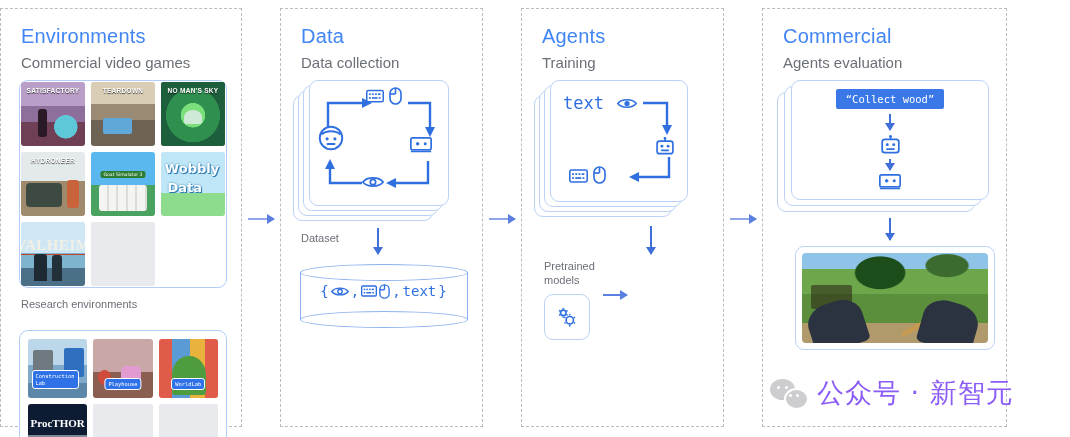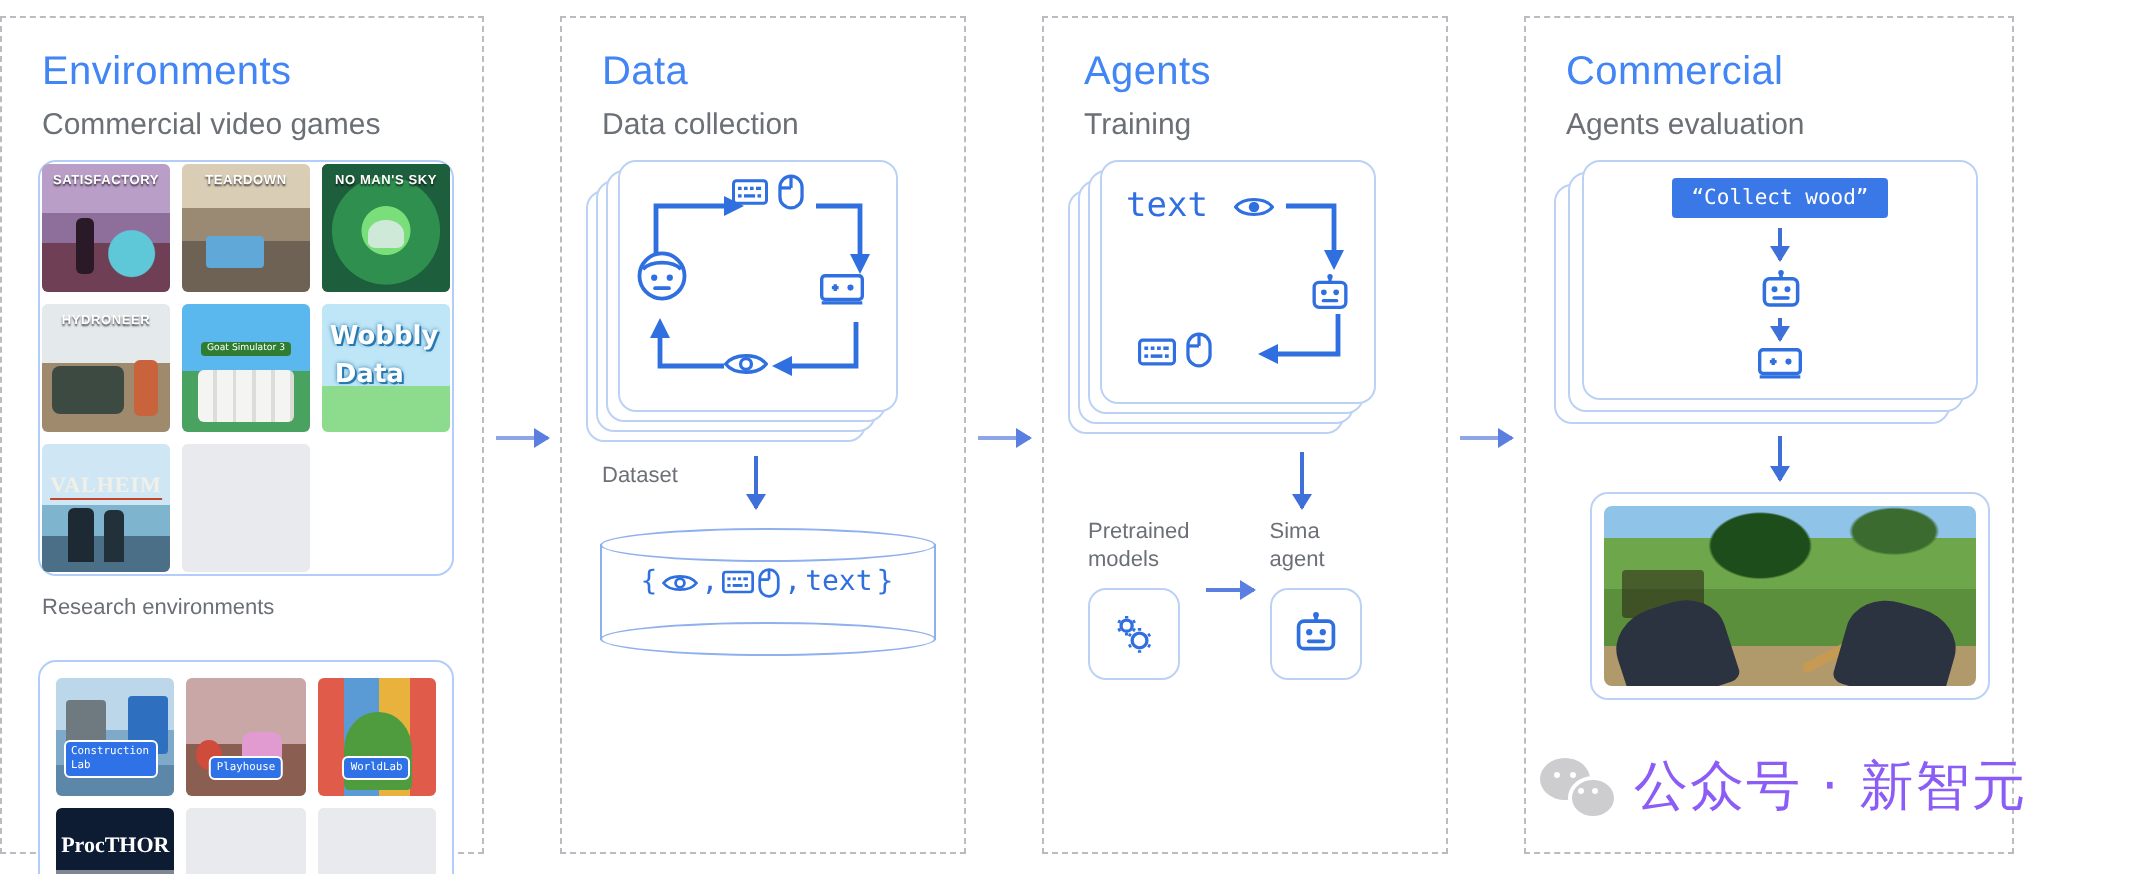--- a/index.html
+++ b/index.html
@@ -160,21 +160,21 @@
   .wobbly .w1 { position:absolute; left:6%; top:14%; color:#fff; font-size:13px; font-weight:700;
       font-family:"DejaVu Sans", sans-serif; text-shadow: 0 0 2px #2a7ab0, 1px 1px 0 #2a7ab0; }
   .wobbly .w2 { position:absolute; left:10%; top:44%; color:#fff; font-size:13px; font-weight:700;
       font-family:"DejaVu Sans", sans-serif; text-shadow: 0 0 2px #2a7ab0, 1px 1px 0 #2a7ab0; }
   .valheim { background: linear-gradient(#cfe7f4 0 48%, #7fb4cf 48% 72%, #4a6f86 72% 100%); }
   .valheim::after { content:""; position:absolute; left:20%; top:50%; width:20%; height:42%;
       background:#1d2a33; border-radius:3px 3px 0 0; }
   .valheim::before { content:""; position:absolute; left:48%; top:52%; width:16%; height:40%;
       background:#223039; border-radius:3px 3px 0 0; }
   .valheim .vttl { position:absolute; left:50%; top:24%; transform:translateX(-50%);
-      font-family:"Liberation Serif", serif; font-weight:700; font-size:11px; color:#f2f0e6;
+      font-family:"Liberation Serif", serif; font-weight:700; font-size:15px; color:#f2f0e6;
       border-bottom:1.5px solid #c4452a; letter-spacing:.5px; }
   .constructionlab { background: linear-gradient(#bcd7ea 0 44%, #7ea9c9 44% 74%, #5c87a8 74% 100%); }
   .constructionlab::after { content:""; position:absolute; left:8%; top:18%; width:34%; height:54%;
       background:#6e7a80; border-radius:2px; }
   .constructionlab::before { content:""; position:absolute; right:6%; top:16%; width:34%; height:48%;
       background:#2f6fc0; border-radius:2px; }
   .playhouse { background: linear-gradient(#c9a7a7 0 56%, #8a5f52 56% 100%); }
   .playhouse::after { content:""; position:absolute; left:46%; top:46%; width:34%; height:34%;
       background:#e19bd0; border-radius:5px; }
   .playhouse::before { content:""; position:absolute; left:8%; top:52%; width:22%; height:26%;
@@ -574,36 +574,20 @@
               <path d="M16 9.8 L16 11.2 M16 21.8 L16 23.2 M10.2 13.2 L11.4 13.9 M20.6 19.1 L21.8 19.8 M10.2 19.8 L11.4 19.1 M20.6 13.9 L21.8 13.2"></path>
             </g>
           </svg>
         </div>
       </div>
 
       <div style="display:flex; align-items:center; margin-top:34px; margin-left:-14px;">
         <div class="arrow-h" style="width:24px;background:#5b7fe0;"></div>
       </div>
 
-      <div style="margin-left:-14px;">
-        <div class="mini-cap">
-          <div>Sima</div>
-          <div>agent</div>
-        </div>
-        <div class="mini-box" style="margin-top:6px;">
-          <svg width="22" height="22" viewBox="0 0 24 24">
-            <rect x="2.5" y="5" width="19" height="15" rx="3" fill="none" stroke="#2f6fe0" stroke-width="2"></rect>
-            <path d="M12 1 L12 5" stroke="#2f6fe0" stroke-width="2"></path>
-            <circle cx="12" cy="1.6" r="1.6" fill="#2f6fe0"></circle>
-            <circle cx="8.3" cy="11" r="1.7" fill="#2f6fe0"></circle>
-            <circle cx="15.7" cy="11" r="1.7" fill="#2f6fe0"></circle>
-            <path d="M8 16 L16 16" stroke="#2f6fe0" stroke-width="2" stroke-linecap="round"></path>
-          </svg>
-        </div>
-      </div>
     </div>
   </div>
 
   <div class="connector">
     <div class="arrow-h"></div>
   </div>
 
   <div class="panel panel-evaluation">
     <div class="panel-title">Commercial</div>
     <div class="panel-sub">Agents evaluation</div>

